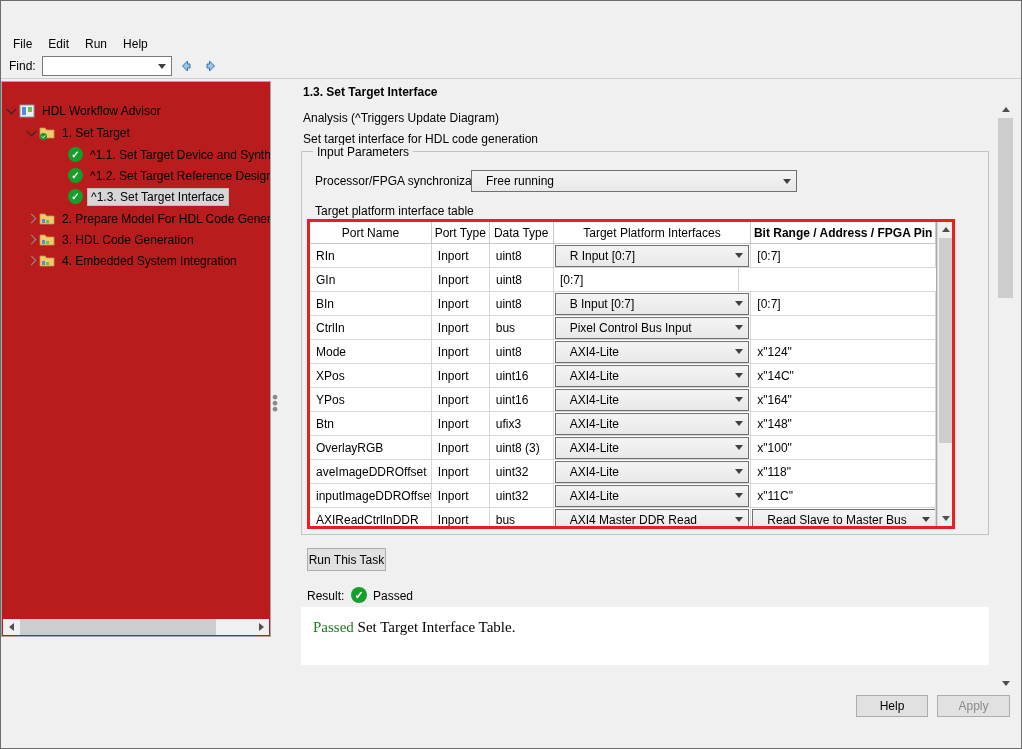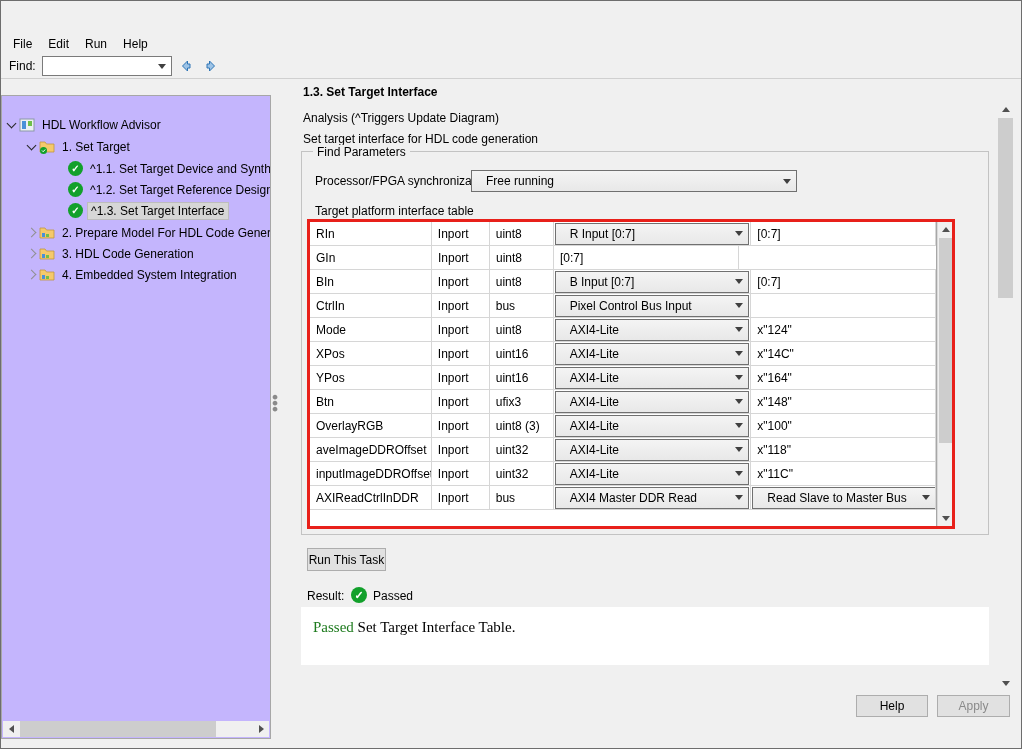--- a/index.html
+++ b/index.html
@@ -26,21 +26,21 @@
 
   
   .toolbar { position:absolute; left:0; top:53px; width:100%; height:25px; background:#f0f0f0; display:flex; align-items:center; border-bottom:1px solid #d0d0d0; }
   .find-label { margin:0 6px 0 8px; }
   .find-combo { width:130px; height:20px; background:#fff; border:1px solid #7a7a7a; display:flex; align-items:center; }
   .find-combo input { flex:1; border:none; outline:none; height:16px; font-family:"Liberation Sans", sans-serif; font-size:12px; padding:0 4px; min-width:0; }
   .combo-arrow { width:0; height:0; border-left:4px solid transparent; border-right:4px solid transparent; border-top:5px solid #404040; margin:0 5px; flex:none; }
   .nav-btn { width:22px; height:21px; display:flex; align-items:center; justify-content:center; margin-left:3px; }
 
   
-  .tree-panel { position:absolute; left:0; top:94px; width:270px; height:644px; background:#c4b5fd; border:1px solid #a7a7a7; overflow:hidden; }
+  .tree-panel { position:absolute; left:0; top:80px; width:270px; height:556px; background:#b91c1c; border:1px solid #a7a7a7; overflow:hidden; }
   .tree-row { position:absolute; height:21px; display:flex; align-items:center; white-space:nowrap; }
   .chev { display:inline-block; width:7px; height:7px; border-right:1.5px solid #262626; border-bottom:1.5px solid #262626; }
   .chev.open { transform:rotate(45deg); margin-top:-3px; }
   .chev.closed { transform:rotate(-45deg); border-color:#8f8f8f; }
   .t-icon { width:16px; height:16px; margin:0 4px; flex:none; }
   .check-circle { width:15px; height:15px; border-radius:50%; background:#12a02b; color:#fff; font-size:10px; font-weight:bold; display:flex; align-items:center; justify-content:center; margin:0 4px; flex:none; }
   .check-circle::after { content:"✓"; }
   .tree-label { padding:1px 3px; }
   .tree-sel { background:#d6d6d6; border:1px solid #bdbdbd; }
   
@@ -211,32 +211,39 @@
         </div>
     </div>
   </div>
   <div class="splitter-dots">⦁<br>⦁<br>⦁</div>
 
   <div class="content-title">1.3. Set Target Interface</div>
   <div class="content-sub">Analysis (^Triggers Update Diagram)</div>
   <div class="content-desc">Set target interface for HDL code generation</div>
 
   <div class="groupbox"></div>
-  <div class="groupbox-label">Find Parameters</div>
+  <div class="groupbox-label">Input Parameters</div>
 
   <div class="sync-label">Processor/FPGA synchronization:</div>
   <div class="combo-box sync-combo">
     <span class="ctext">Free running</span>
     <span class="combo-arrow"></span>
   </div>
 
   <div class="table-label">Target platform interface table</div>
 
   <div class="table-wrap">
     <div class="table-inner">
+      <div class="thead">
+        <div class="hc c-name">Port Name</div>
+        <div class="hc c-type">Port Type</div>
+        <div class="hc c-dtype">Data Type</div>
+        <div class="hc c-iface">Target Platform Interfaces</div>
+        <div class="hc c-bit bold">Bit Range / Address / FPGA Pin</div>
+      </div>
 
       <div class="trow">
         <div class="cell c-name">RIn</div>
         <div class="cell c-type">Inport</div>
         <div class="cell c-dtype">uint8</div>
         <div class="cell c-iface">
             <div class="combo-box">
               <span class="ctext">R Input [0:7]</span>
               <span class="combo-arrow"></span>
             </div>

